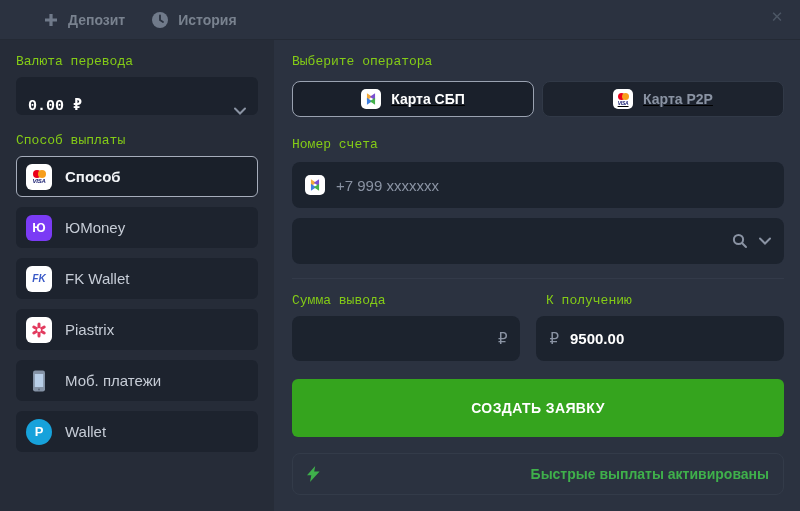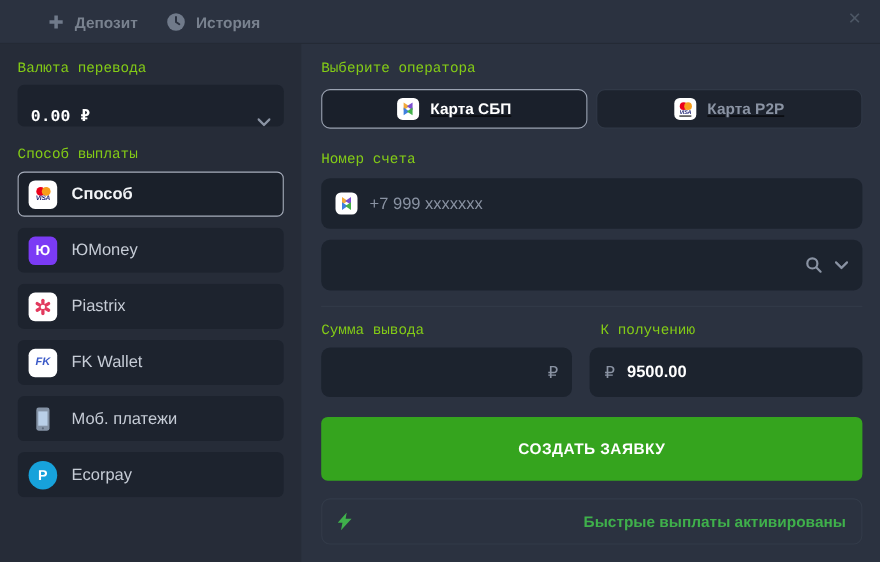--- a/index.html
+++ b/index.html
@@ -141,52 +141,52 @@
       <span class="m-label">Способ</span>
     </div>
 
 
     <div class="method-item">
       <span class="brand yoomoney">Ю</span>
       <span class="m-label">ЮMoney</span>
     </div>
 
     <div class="method-item">
+      <span class="brand white fk">FK</span>
+      <span class="m-label">FK Wallet</span>
+    </div>
+
+    <div class="method-item">
       <span class="brand white">
         <svg width="16" height="16" viewBox="0 0 16 16">
           <g stroke="#e23a5e" stroke-width="3" stroke-linecap="round">
             <path d="M8 2v12"></path>
               <path d="M2.8 5l10.4 6"></path>
               <path d="M13.2 5L2.8 11"></path>
           </g>
           <circle cx="8" cy="8" r="2" fill="#ffffff"></circle>
         </svg>
       </span>
       <span class="m-label">Piastrix</span>
     </div>
 
     <div class="method-item">
-      <span class="brand white fk">FK</span>
-      <span class="m-label">FK Wallet</span>
-    </div>
-
-    <div class="method-item">
       <span class="brand">
         <svg width="18" height="24" viewBox="0 0 18 24">
           <rect x="3" y="1.5" width="12" height="21" rx="2.2" fill="#8593a6"></rect>
           <rect x="4.8" y="5" width="8.4" height="13" fill="#b9cfe8"></rect>
           <circle cx="9" cy="20.4" r="1" fill="#5d6a7c"></circle>
         </svg>
       </span>
       <span class="m-label">Моб. платежи</span>
     </div>
 
     <div class="method-item">
       <span class="brand payeer">P</span>
-      <span class="m-label">Ecorpay</span>
+      <span class="m-label">Wallet</span>
     </div>
   </div>
 
   <div class="right-panel">
     <div class="field-label" style="margin-bottom:12px">Выберите оператора</div>
 
     <div class="op-row">
       <div class="op-btn selected">
         <span class="brand white sm">
           <svg width="14" height="14" viewBox="0 0 24 24">

